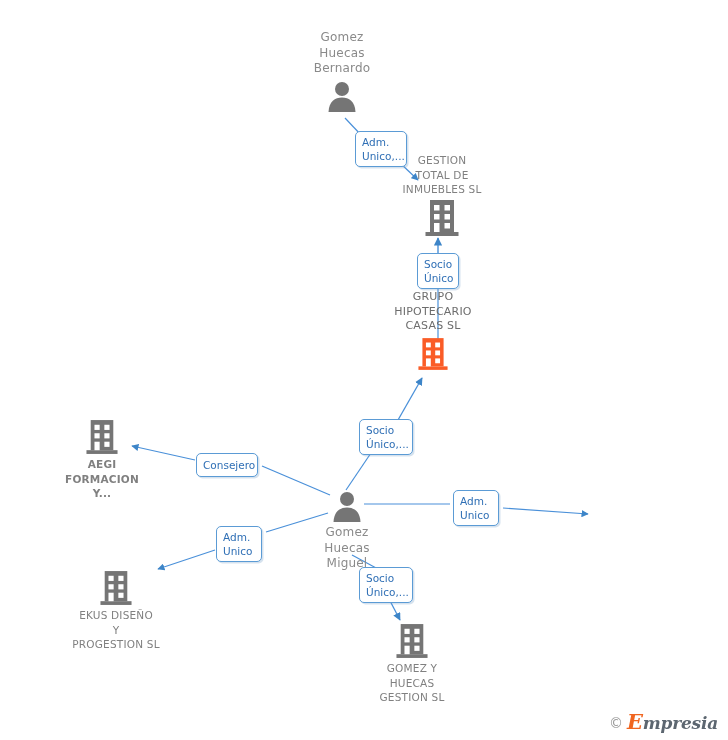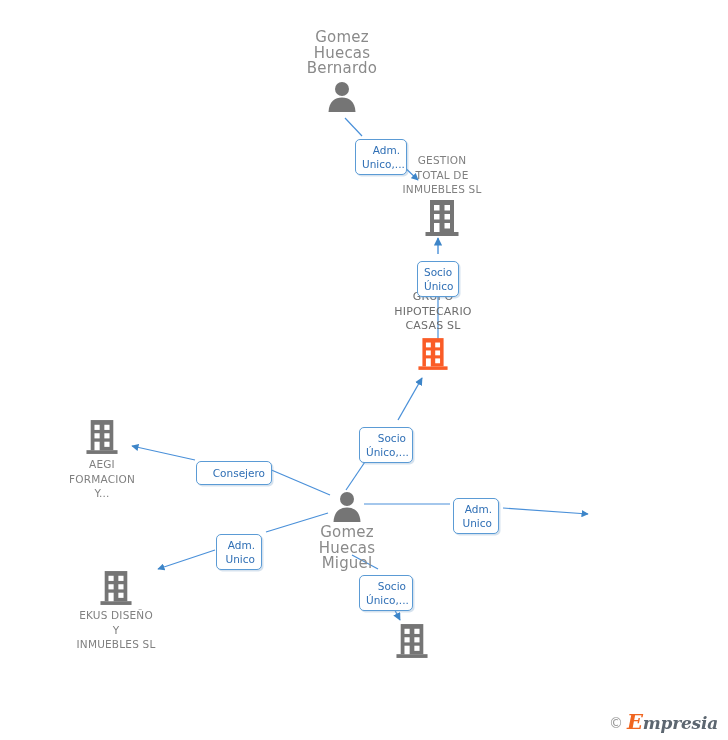--- a/index.html
+++ b/index.html
@@ -37,21 +37,21 @@
   .node .caption {
     display: block;
     font-size: 10.5px;
     line-height: 14.5px;
     color: #808080;
     letter-spacing: 0.2px;
     margin-top: 2px;
     white-space: pre-line;
   }
   .node.person .caption {
-    font-size: 15px;
+    font-size: 12px;
     line-height: 15.5px;
     color: #8a8a8a;
   }
   .node.highlight .caption {
     color: #6d6d6d;
     font-weight: normal;
     font-size: 11px;
     line-height: 14.5px;
   }
   .node.caption-top .caption {
@@ -60,25 +60,24 @@
   }
   .elabel {
     position: absolute;
     box-sizing: border-box;
     border: 1.3px solid #5b9bd5;
     border-radius: 5px;
     background: #ffffff;
     color: #2f6fb5;
     font-size: 10.5px;
     line-height: 14px;
-    text-align: right;
+    text-align: left;
     padding: 3px 6px;
     white-space: pre-line;
     box-shadow: 1.5px 1.5px 0 rgba(120,160,200,0.30);
-    margin-top: 8px;
   }
   #watermark {
     position: absolute;
     right: 10px;
     bottom: 8px;
     display: flex;
     align-items: center;
     gap: 4px;
   }
   #watermark .copy {
@@ -182,21 +181,21 @@
         <rect x="9" y="6" width="5.5" height="5.5" fill="#ffffff"></rect>
         <rect x="19.5" y="6" width="5.5" height="5.5" fill="#ffffff"></rect>
         <rect x="9" y="15" width="5.5" height="5.5" fill="#ffffff"></rect>
         <rect x="19.5" y="15" width="5.5" height="5.5" fill="#ffffff"></rect>
         <rect x="9" y="24" width="5.5" height="9" fill="#ffffff"></rect>
         <rect x="19.5" y="24" width="5.5" height="5.5" fill="#ffffff"></rect>
       </svg>
     </span>
   </div>
 
-  <div class="node company" style="left:102px; top:419px;">
+  <div class="node company" style="left:102px; top:419px;font-weight:bold;">
     <span class="glyph">
       <svg width="32" height="36" viewBox="0 0 34 38">
         <rect x="5" y="1" width="24" height="32" fill="#757575"></rect>
         <rect x="0.5" y="33" width="33" height="4" fill="#757575"></rect>
         <rect x="9" y="6" width="5.5" height="5.5" fill="#ffffff"></rect>
         <rect x="19.5" y="6" width="5.5" height="5.5" fill="#ffffff"></rect>
         <rect x="9" y="15" width="5.5" height="5.5" fill="#ffffff"></rect>
         <rect x="19.5" y="15" width="5.5" height="5.5" fill="#ffffff"></rect>
         <rect x="9" y="24" width="5.5" height="9" fill="#ffffff"></rect>
         <rect x="19.5" y="24" width="5.5" height="5.5" fill="#ffffff"></rect>
@@ -215,21 +214,21 @@
         <rect x="9" y="6" width="5.5" height="5.5" fill="#ffffff"></rect>
         <rect x="19.5" y="6" width="5.5" height="5.5" fill="#ffffff"></rect>
         <rect x="9" y="15" width="5.5" height="5.5" fill="#ffffff"></rect>
         <rect x="19.5" y="15" width="5.5" height="5.5" fill="#ffffff"></rect>
         <rect x="9" y="24" width="5.5" height="9" fill="#ffffff"></rect>
         <rect x="19.5" y="24" width="5.5" height="5.5" fill="#ffffff"></rect>
       </svg>
     </span>
     <span class="caption">EKUS DISEÑO
 Y
-INMUEBLES SL</span>
+PROGESTION SL</span>
   </div>
 
   <div class="node person" style="left:347px; top:489px;">
     <span class="glyph">
       <svg width="34" height="34" viewBox="0 0 34 34">
         <circle cx="17" cy="10" r="7" fill="#757575"></circle>
         <path d="M3.5 33 C4 22.5 10 18.5 17 18.5 C24 18.5 30 22.5 30.5 33 Z" fill="#757575"></path>
       </svg>
     </span>
     <span class="caption">Gomez
@@ -243,33 +242,36 @@
         <rect x="5" y="1" width="24" height="32" fill="#757575"></rect>
         <rect x="0.5" y="33" width="33" height="4" fill="#757575"></rect>
         <rect x="9" y="6" width="5.5" height="5.5" fill="#ffffff"></rect>
         <rect x="19.5" y="6" width="5.5" height="5.5" fill="#ffffff"></rect>
         <rect x="9" y="15" width="5.5" height="5.5" fill="#ffffff"></rect>
         <rect x="19.5" y="15" width="5.5" height="5.5" fill="#ffffff"></rect>
         <rect x="9" y="24" width="5.5" height="9" fill="#ffffff"></rect>
         <rect x="19.5" y="24" width="5.5" height="5.5" fill="#ffffff"></rect>
       </svg>
     </span>
+    <span class="caption">GOMEZ Y
+HUECAS
+GESTION SL</span>
   </div>
 
 
   <div class="elabel" style="left:355px; top:131px; width:52px;">Adm.
 Unico,...</div>
 
   <div class="elabel" style="left:417px; top:253px; width:42px;">Socio
 Único</div>
 
   <div class="elabel" style="left:359px; top:419px; width:54px;">Socio
 Único,...</div>
 
-  <div class="elabel" style="left:196px; top:453px; width:76px; padding-top:4px; padding-bottom:4px;">Consejero</div>
+  <div class="elabel" style="left:196px; top:453px; width:62px; padding-top:4px; padding-bottom:4px;">Consejero</div>
 
   <div class="elabel" style="left:216px; top:526px; width:46px;">Adm.
 Unico</div>
 
   <div class="elabel" style="left:453px; top:490px; width:46px;">Adm.
 Unico</div>
 
   <div class="elabel" style="left:359px; top:567px; width:54px;">Socio
 Único,...</div>
 

